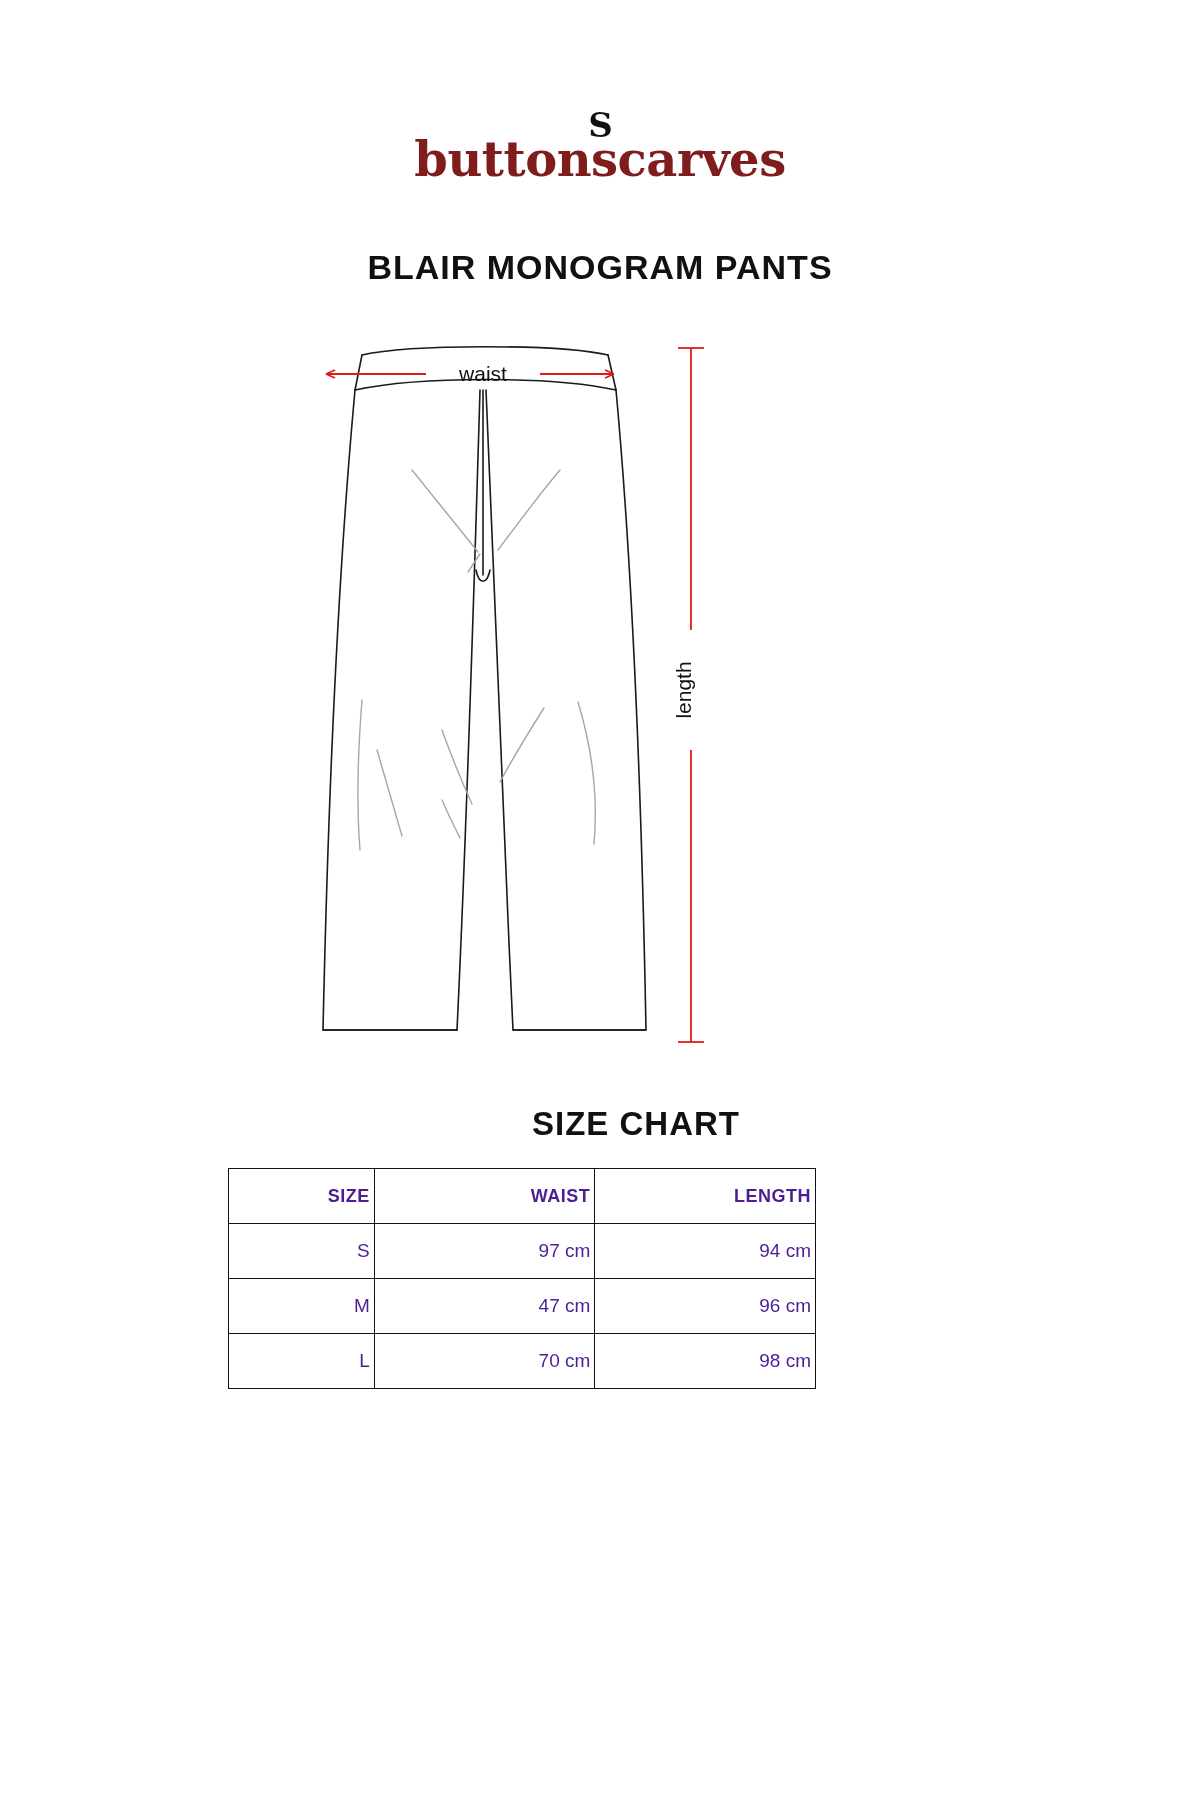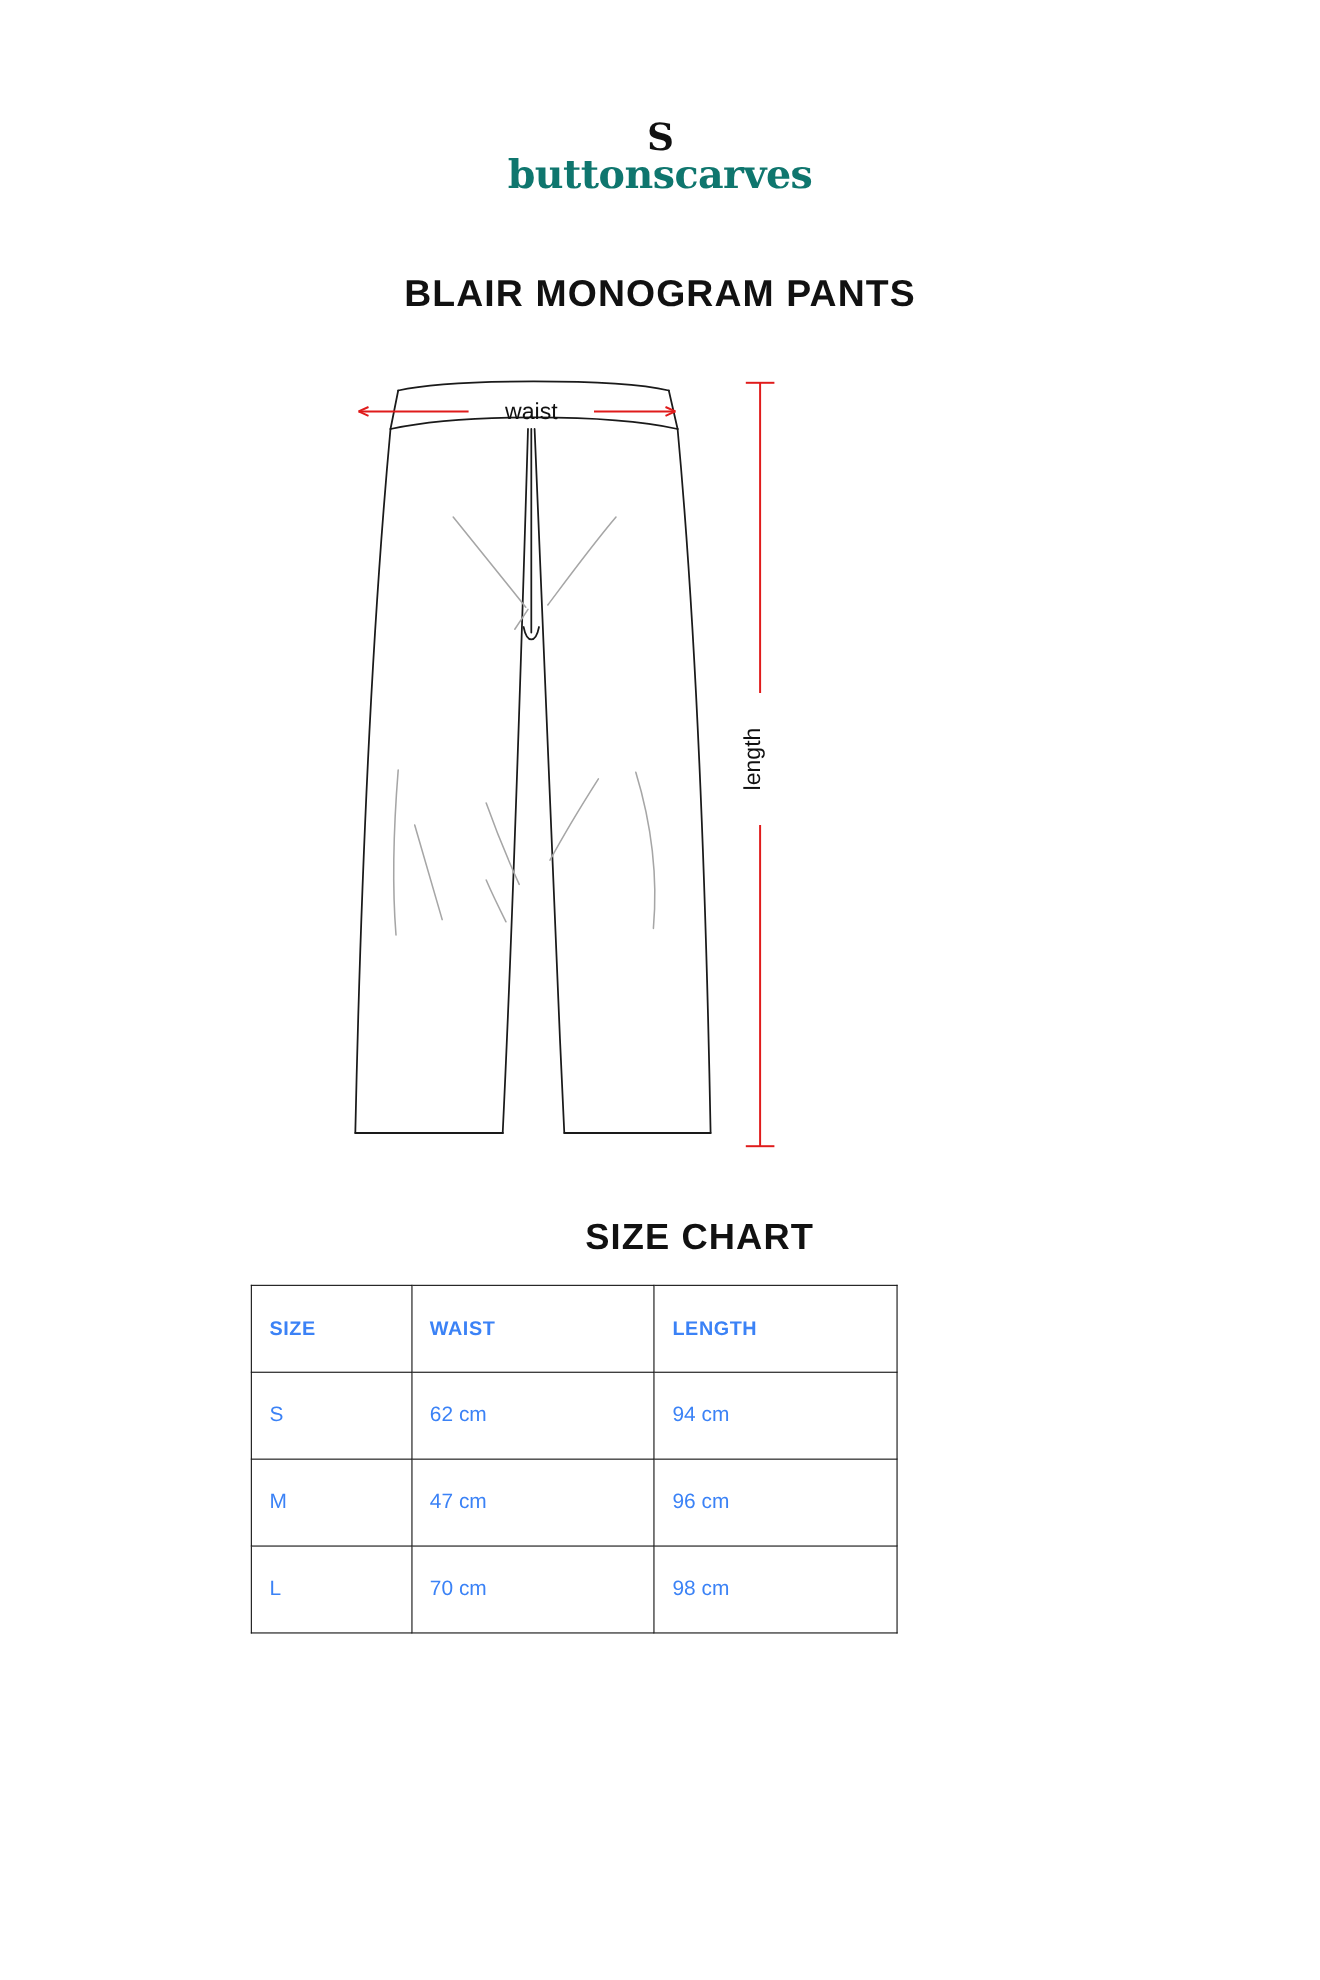--- a/index.html
+++ b/index.html
@@ -36,24 +36,24 @@
     font-size: 34px;
     line-height: 30px;
     letter-spacing: -1px;
     color: #111111;
     display: block;
     margin-bottom: -2px;
   }
   .brand-name {
     font-family: "DejaVu Serif", serif;
     font-weight: bold;
-    font-size: 36px;
+    font-size: 48px;
     line-height: 42px;
     letter-spacing: -0.5px;
-    color: #0f766e;
+    color: #7f1d1d;
     display: block;
   }
 
   
   .product-title {
     position: absolute;
     top: 248px;
     left: 0;
     width: 1200px;
     text-align: center;
@@ -107,25 +107,25 @@
     position: absolute;
     top: 1168px;
     left: 228px;
     width: 588px;
     border-collapse: collapse;
     font-size: 19px;
   }
   table.size-table th,
   table.size-table td {
     border: 1.5px solid #111111;
-    text-align: left;
-    color: #3b82f6;
+    text-align: right;
+    color: #4c1d95;
     font-weight: normal;
     height: 46px;
-    padding: 16px;
+    padding: 4px;
   }
   table.size-table th {
     font-weight: bold;
     font-size: 18px;
     letter-spacing: 0.5px;
   }
   table.size-table col.c-size { width: 146px; }
   table.size-table col.c-waist { width: 221px; }
   table.size-table col.c-length { width: 221px; }
 </style>
@@ -205,21 +205,21 @@
     <thead>
       <tr>
         <th>SIZE</th>
         <th>WAIST</th>
         <th>LENGTH</th>
       </tr>
     </thead>
     <tbody>
       <tr>
         <td>S</td>
-        <td>62 cm</td>
+        <td>97 cm</td>
         <td>94 cm</td>
       </tr>
       <tr>
         <td>M</td>
         <td>47 cm</td>
         <td>96 cm</td>
       </tr>
       <tr>
         <td>L</td>
         <td>70 cm</td>

